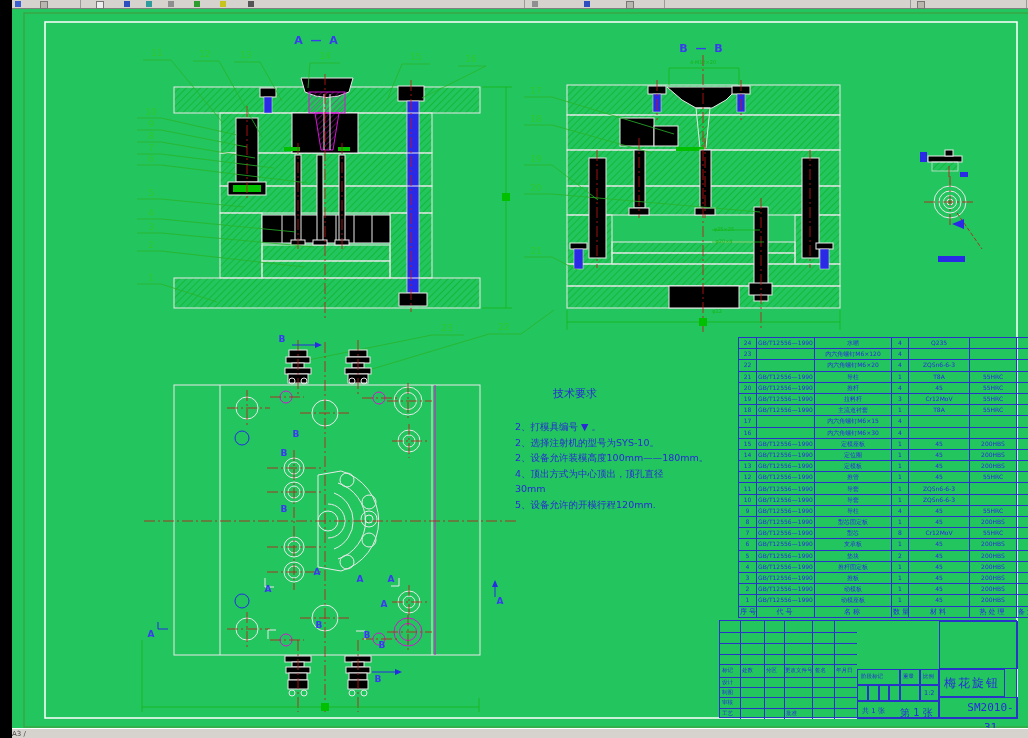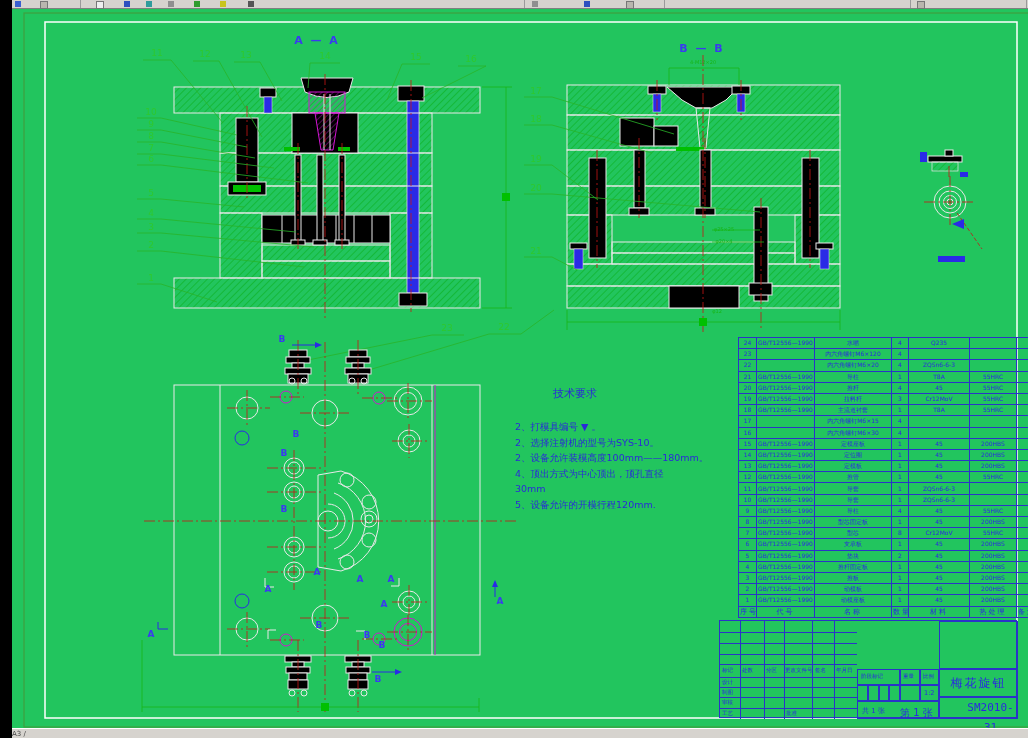--- a/index.html
+++ b/index.html
@@ -664,20 +664,20 @@
     <div class="tb" style="left:159px;top:64px;width:10px;height:16px"></div>
     <div class="tb" style="left:169px;top:64px;width:11px;height:16px"></div>
     <div class="tb" style="left:180px;top:64px;width:20px;height:16px"></div>
     <div class="tb" style="left:200px;top:64px;width:19px;height:16px"></div>
     <div class="tbl" style="left:204px;top:68px;font-size:6.5px">1:2</div>
     <div class="tb" style="left:137px;top:80px;width:82px;height:18px"></div>
     <div class="tbl" style="left:142px;top:85px;font-size:7px">共 1 张</div>
     <div class="tbl" style="left:180px;top:85px;font-size:10px">第 1 张</div>
 
     <div class="tb" style="left:219px;top:0;width:79px;height:48px"></div>
-    <div class="tb tbname" style="left:219px;top:48px;width:79px;height:28px;color:#2a2ae0">梅花旋钮</div>
+    <div class="tb tbname" style="left:219px;top:48px;width:66px;height:28px;color:#2a2ae0">梅花旋钮</div>
     <div class="tb tbno" style="left:219px;top:76px;width:79px;height:22px;color:#2a2ae0">SM2010-31</div>
   </div>
 
   <div class="appstrip" id="statusbar">
     <span>A3 /</span>
   </div>
 </div>
 
 </body></html>

